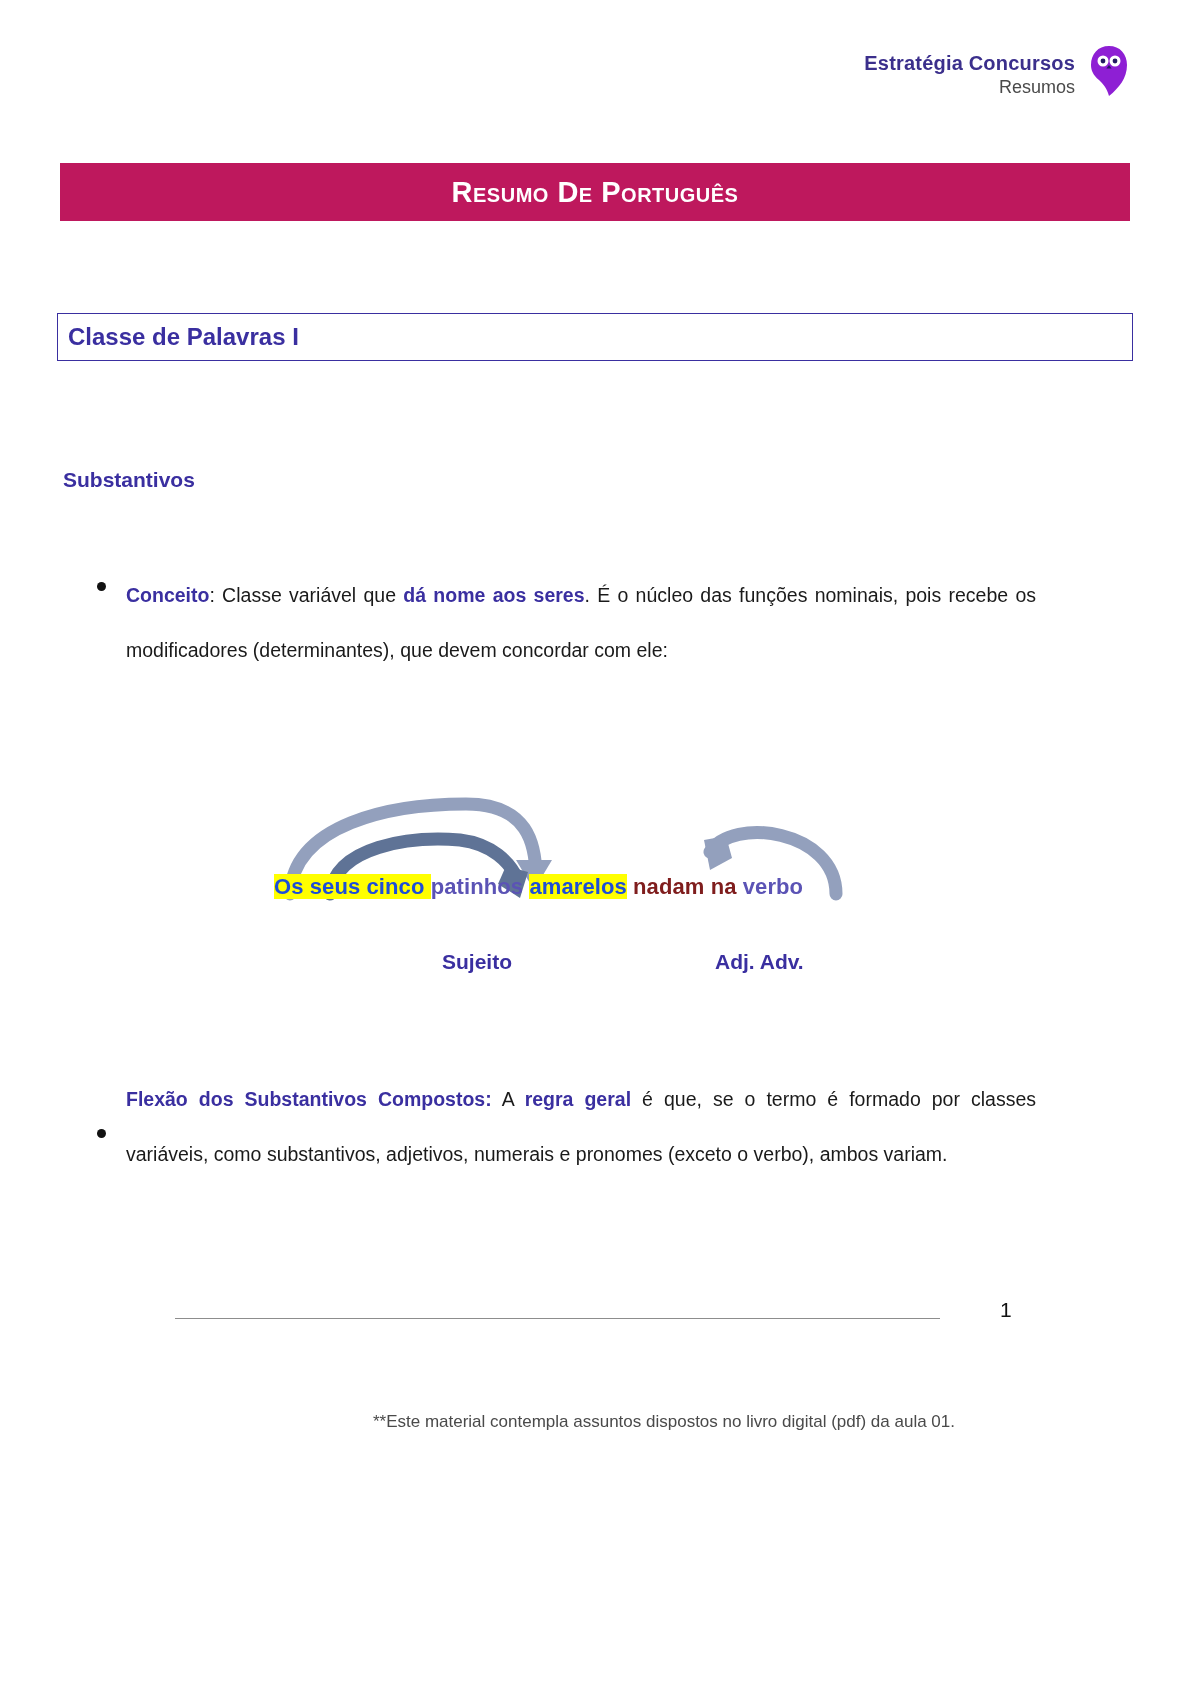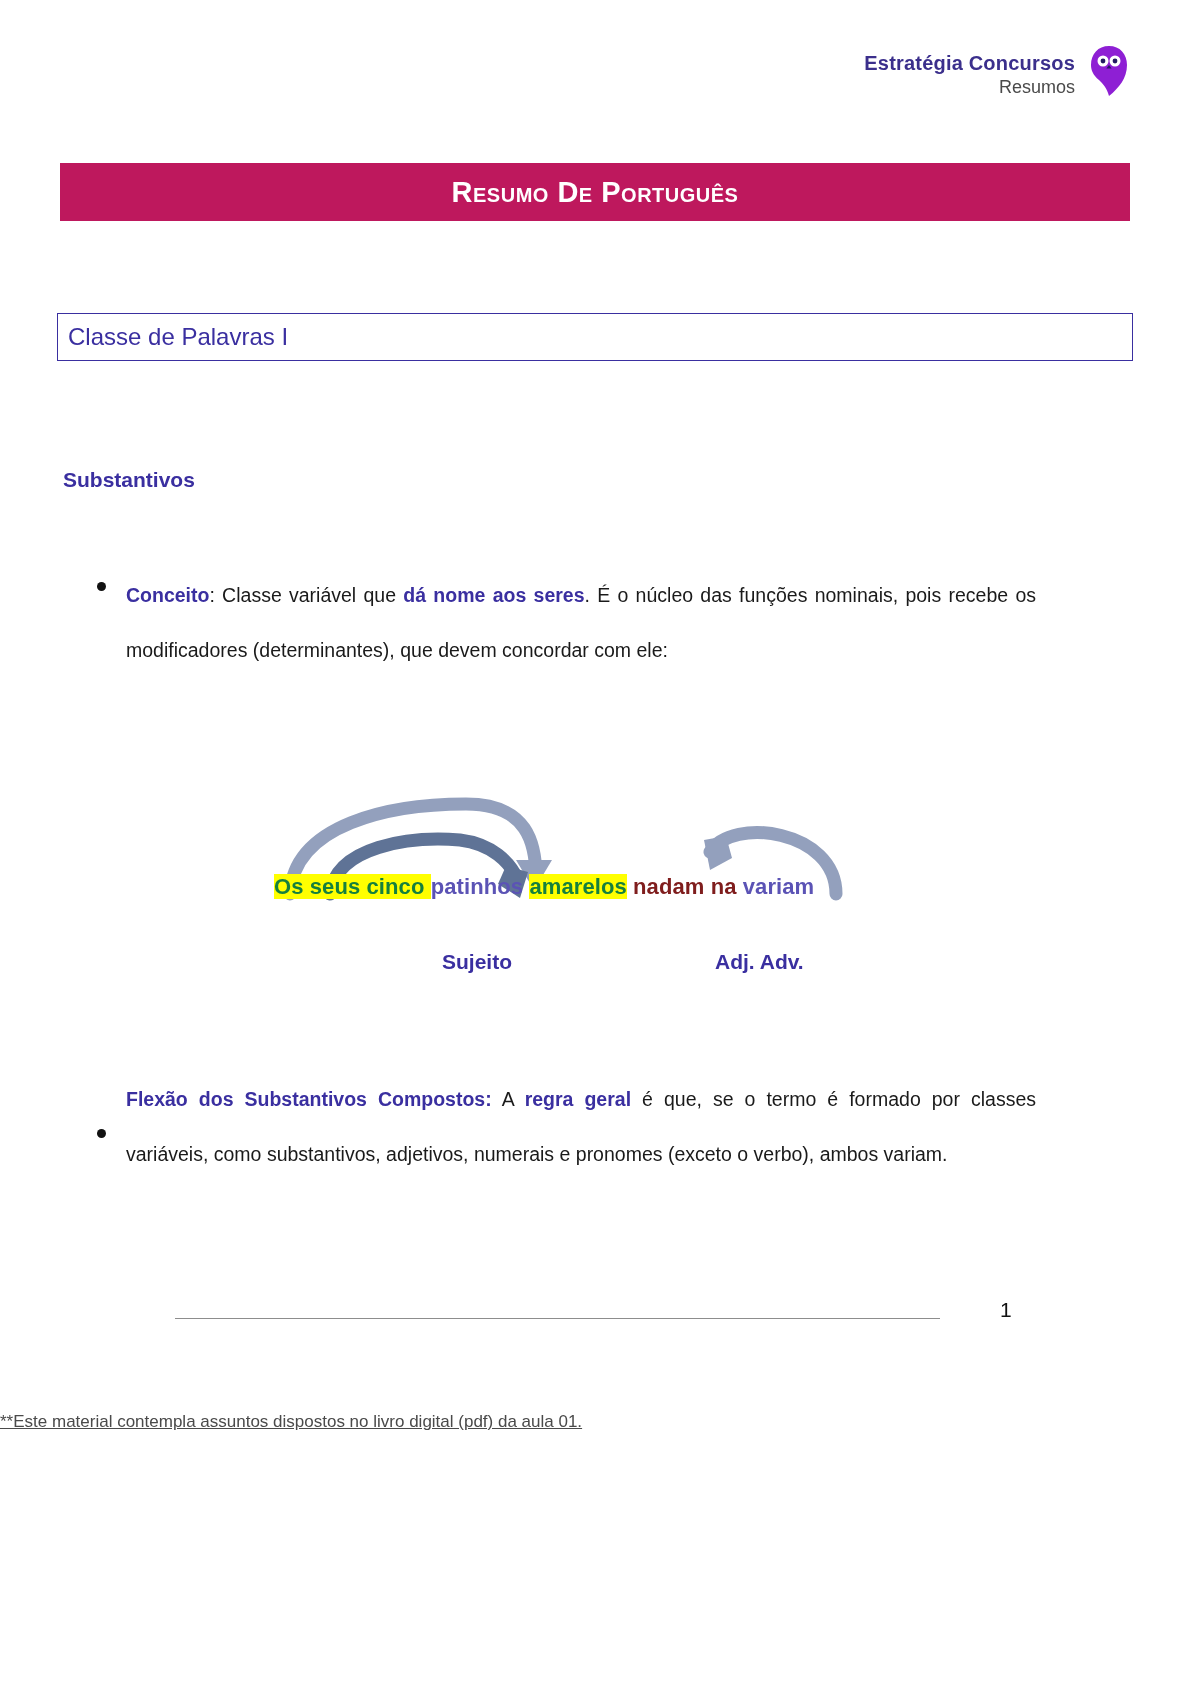--- a/index.html
+++ b/index.html
@@ -76,21 +76,21 @@
     top: 313px;
     width: 1076px;
     height: 48px;
     border: 1.5px solid #3a2fa0;
     display: flex;
     align-items: center;
     box-sizing: border-box;
   }
   .section-box .s {
     color: #3a2fa0;
-    font-weight: normal;
+    font-weight: bold;
     font-size: 24px;
     padding-left: 10px;
   }
 
   
   .subheading {
     position: absolute;
     left: 63px;
     top: 468px;
     color: #3a2fa0;
@@ -135,21 +135,21 @@
   }
   .diagram .sentence {
     position: absolute;
     left: 14px;
     top: 84px;
     font-size: 22px;
     font-weight: bold;
     white-space: nowrap;
     letter-spacing: 0.1px;
   }
-  .hl { background: #ffff00; color: #15803d; }
+  .hl { background: #ffff00; color: #1d4ed8; }
   .plain-purple { color: #5b53b5; font-weight: bold; }
   .plain-dark { color: #7f1d1d; font-weight: bold; }
   .diagram .lbl {
     position: absolute;
     color: #3a2fa0;
     font-weight: bold;
     font-size: 21px;
   }
   #lbl-sujeito { left: 182px; top: 160px; }
   #lbl-adj { left: 455px; top: 160px; }
@@ -168,24 +168,23 @@
     left: 1000px;
     top: 1298px;
     font-size: 21px;
     color: #111;
   }
   .footnote {
     position: absolute;
     left: 0;
     top: 1412px;
     width: 955px;
-    text-align: left;
+    text-align: right;
     font-size: 17px;
     color: #4a4a4a;
-    text-decoration: underline;
   }
 </style>
 </head>
 <body>
 
 <div class="brand">
   <div class="brand-text">
     <div class="brand-name">Estratégia Concursos</div>
     <div class="brand-sub">Resumos</div>
   </div>
@@ -225,21 +224,21 @@
     <path d="M276 70 l16 0 l-18 30 l-18 -30 Z" fill="#93a0bd"></path>
 
     <path d="M70 104 C76 56 150 46 200 50 C232 54 250 72 258 90" fill="none" stroke="#5f7396" stroke-width="13" stroke-linecap="round"></path>
     <path d="M246 76 l22 6 l-8 26 l-22 -14 Z" fill="#5f7396"></path>
 
     <path d="M576 104 C576 40 472 26 450 62" fill="none" stroke="#93a0bd" stroke-width="13" stroke-linecap="round"></path>
     <path d="M466 46 l-22 4 l6 30 l22 -12 Z" fill="#93a0bd"></path>
   </svg>
 
   <div class="sentence">
-    <span class="hl">Os seus cinco </span><span class="plain-purple">patinhos </span><span class="hl">amarelos</span><span class="plain-dark"> nadam na </span><span class="plain-purple">variam</span>
+    <span class="hl">Os seus cinco </span><span class="plain-purple">patinhos </span><span class="hl">amarelos</span><span class="plain-dark"> nadam na </span><span class="plain-purple">verbo</span>
   </div>
 
   <div class="lbl" id="lbl-sujeito">Sujeito</div>
   <div class="lbl" id="lbl-adj">Adj. Adv.</div>
 </div>
 
 <div class="bullet" id="bullet2">
   <div class="dot"></div>
   <div class="ptext">
     <span class="b-purple">Flexão dos Substantivos Compostos:</span><span> A </span><span class="b-purple">regra geral</span><span> é que, se o termo é formado por classes variáveis, como substantivos, adjetivos, numerais e  pronomes (exceto o verbo), ambos variam.</span>

